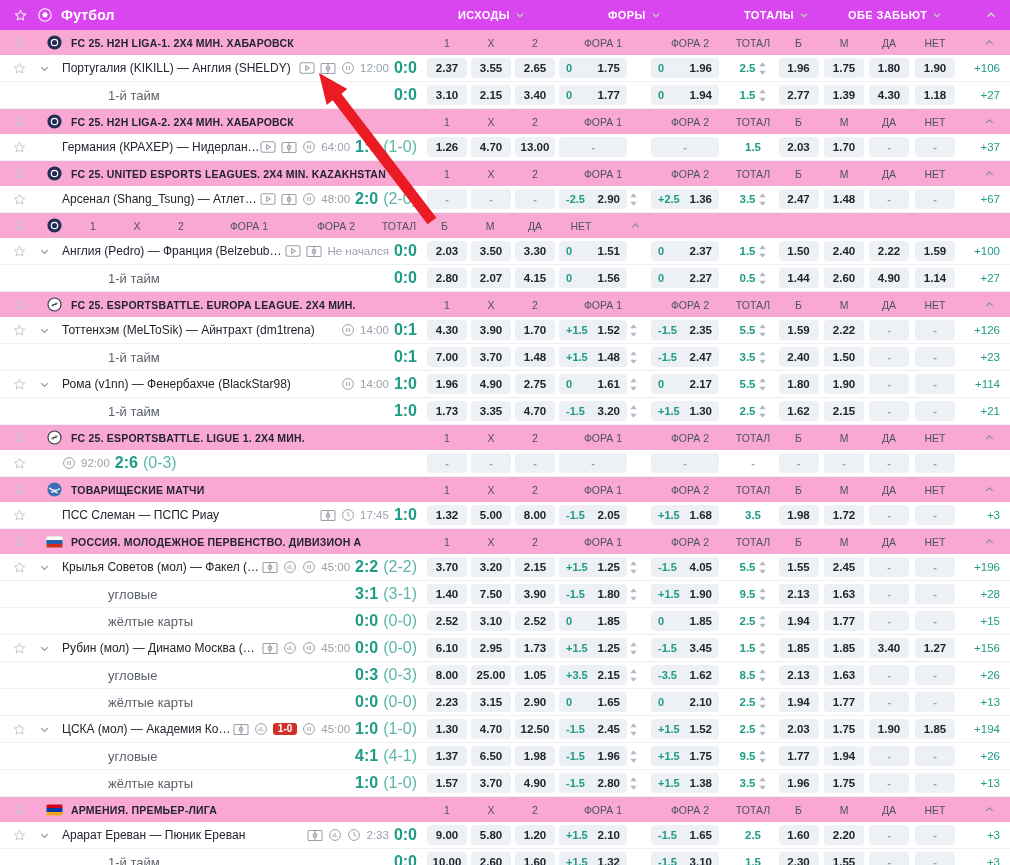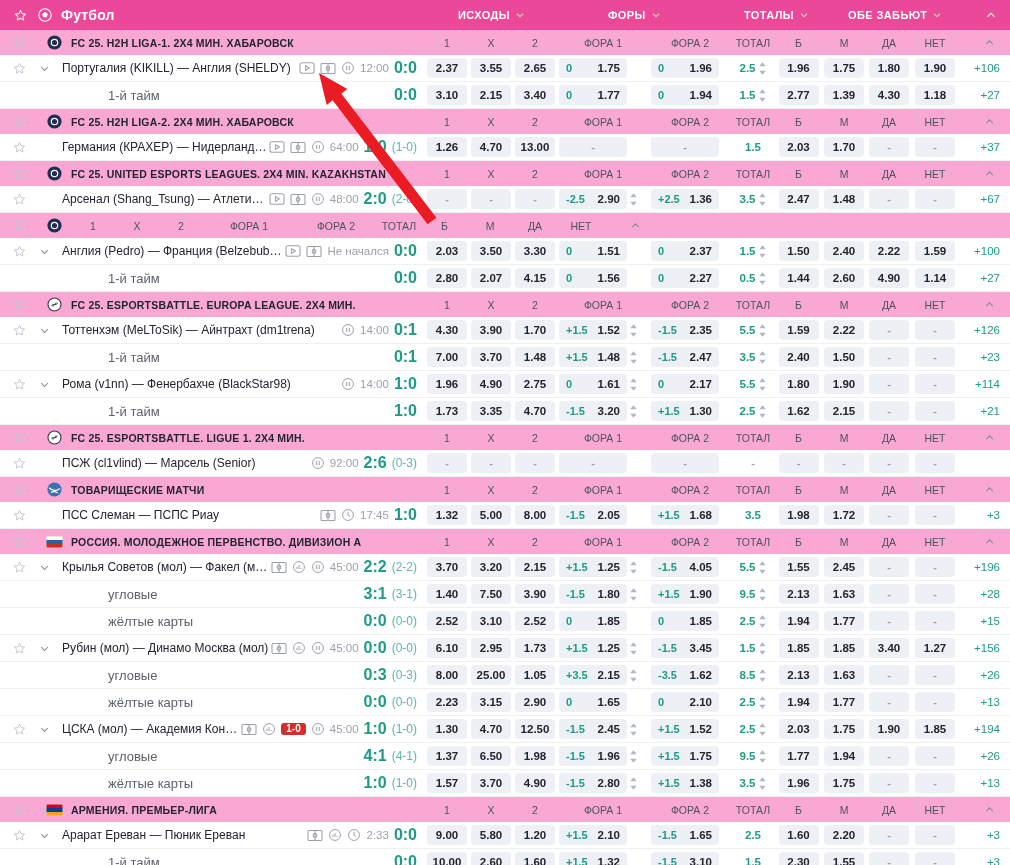--- a/index.html
+++ b/index.html
@@ -1,19 +1,19 @@
 <!DOCTYPE html>
 <html><head>
 <meta charset="utf-8">
 <style>
   html,body{margin:0;padding:0;background:#fff;}
   .app{position:relative;width:1010px;height:865px;overflow:hidden;background:#fff;
        font-family:"Liberation Sans",sans-serif;color:#22252e;-webkit-font-smoothing:antialiased;}
   
-  .topbar{height:30px;background:#ec4899;display:flex;align-items:center;position:relative;}
+  .topbar{height:30px;background:#d946ef;display:flex;align-items:center;position:relative;}
   .tb-star{margin-left:13px;display:flex;}
   .tb-ball{margin-left:9px;display:flex;}
   .tb-title{color:#fff;font-weight:700;font-size:14px;margin-left:8px;letter-spacing:.2px;}
   .hg{position:absolute;top:0;height:30px;display:flex;align-items:center;gap:4px;color:#fff;
       font-weight:700;font-size:11px;letter-spacing:.4px;cursor:pointer;}
   .g0{left:458px}.g1{left:608px}.g2{left:744px}.g3{left:848px}
   .tb-chev{position:absolute;right:12px;top:8px;display:flex;}
   
   .lrow{height:25px;background:#f9a8d4;display:flex;align-items:center;}
   .mrow,.srow{height:27px;display:flex;align-items:center;border-bottom:1px solid #eef0f4;background:#fff;box-sizing:border-box;}
@@ -21,21 +21,21 @@
   .expcell{width:24px;flex:0 0 24px;display:flex;align-items:center;cursor:pointer;}
   .lic{margin:0 8px 0 8px;display:flex;flex:0 0 auto;}
   .left{flex:1 1 auto;min-width:0;display:flex;align-items:center;height:100%;}
   .name{flex:1 1 auto;min-width:0;white-space:nowrap;overflow:hidden;text-overflow:ellipsis;
         font-size:12px;font-weight:500;cursor:pointer;}
   .lname{font-size:10.5px;font-weight:700;letter-spacing:.2px;cursor:pointer;flex:1;min-width:0;white-space:nowrap;overflow:hidden;}
   .sublabel{padding-left:108px;font-size:13px;color:#5b616b;flex:1;min-width:0;}
   .cluster{display:flex;align-items:center;gap:5px;padding-right:8px;flex:0 0 auto;}
   .time,.status{color:#9aa1ab;font-size:11.5px;white-space:nowrap;}
   .score{color:#1d9b84;font-weight:700;font-size:16px;white-space:nowrap;}
-  .sdet{color:#1d9b84;opacity:.72;font-size:12px;white-space:nowrap;}
+  .sdet{color:#1d9b84;opacity:.72;font-size:16px;white-space:nowrap;}
   .badge{background:#d12f2a;color:#fff;border-radius:3px;font-size:10px;font-weight:700;padding:0 5px;line-height:1.2;}
   
   .odds{flex:0 0 585px;width:585px;height:100%;display:grid;align-items:center;
         grid-template-columns:44px 44px 44px 92px 82px 44px 47px 44px 46px 46px 52px;}
   .cell{display:flex;align-items:center;justify-content:center;height:100%;}
   .bx{min-width:40px;height:20px;background:#edf0f5;border-radius:4px;display:flex;align-items:center;
       justify-content:center;font-size:11.5px;font-weight:700;box-sizing:border-box;cursor:pointer;}
   .fcell{justify-content:flex-start;padding-left:2px;gap:2px;}
   .fbx{width:68px;justify-content:space-between;padding:0 7px;}
   .param{color:#1d9b84;font-weight:600;font-size:11px;}
@@ -977,21 +977,20 @@
         </div>
       </div>
       <div class="mrow">
         <div class="left">
           <span class="starcell">
             <svg width="15" height="15" viewBox="0 0 24 24" fill="none" stroke="#c3c8d1" stroke-width="1.6" stroke-linejoin="round">
               <path d="M12 3.8l2.5 5.2 5.7.7-4.2 3.9 1.1 5.6-5.1-2.9-5.1 2.9 1.1-5.6-4.2-3.9 5.7-.7z"></path>
             </svg>
           </span>
           <span class="expcell"></span>
-          <span class="name">ПСЖ (cl1vlind) — Марсель (Senior)</span>
           <span class="cluster">
             <span class="icn">
               <svg width="14" height="14" viewBox="0 0 24 24" fill="none" stroke="#9aa1ab" stroke-width="1.7">
                 <circle cx="12" cy="12" r="9.3"></circle>
                 <path d="M9.8 8.5v7M14.2 8.5v7"></path>
               </svg>
             </span>
             <span class="time">92:00</span>
             <span class="score">2:6</span>
             <span class="sdet">(0-3)</span>

